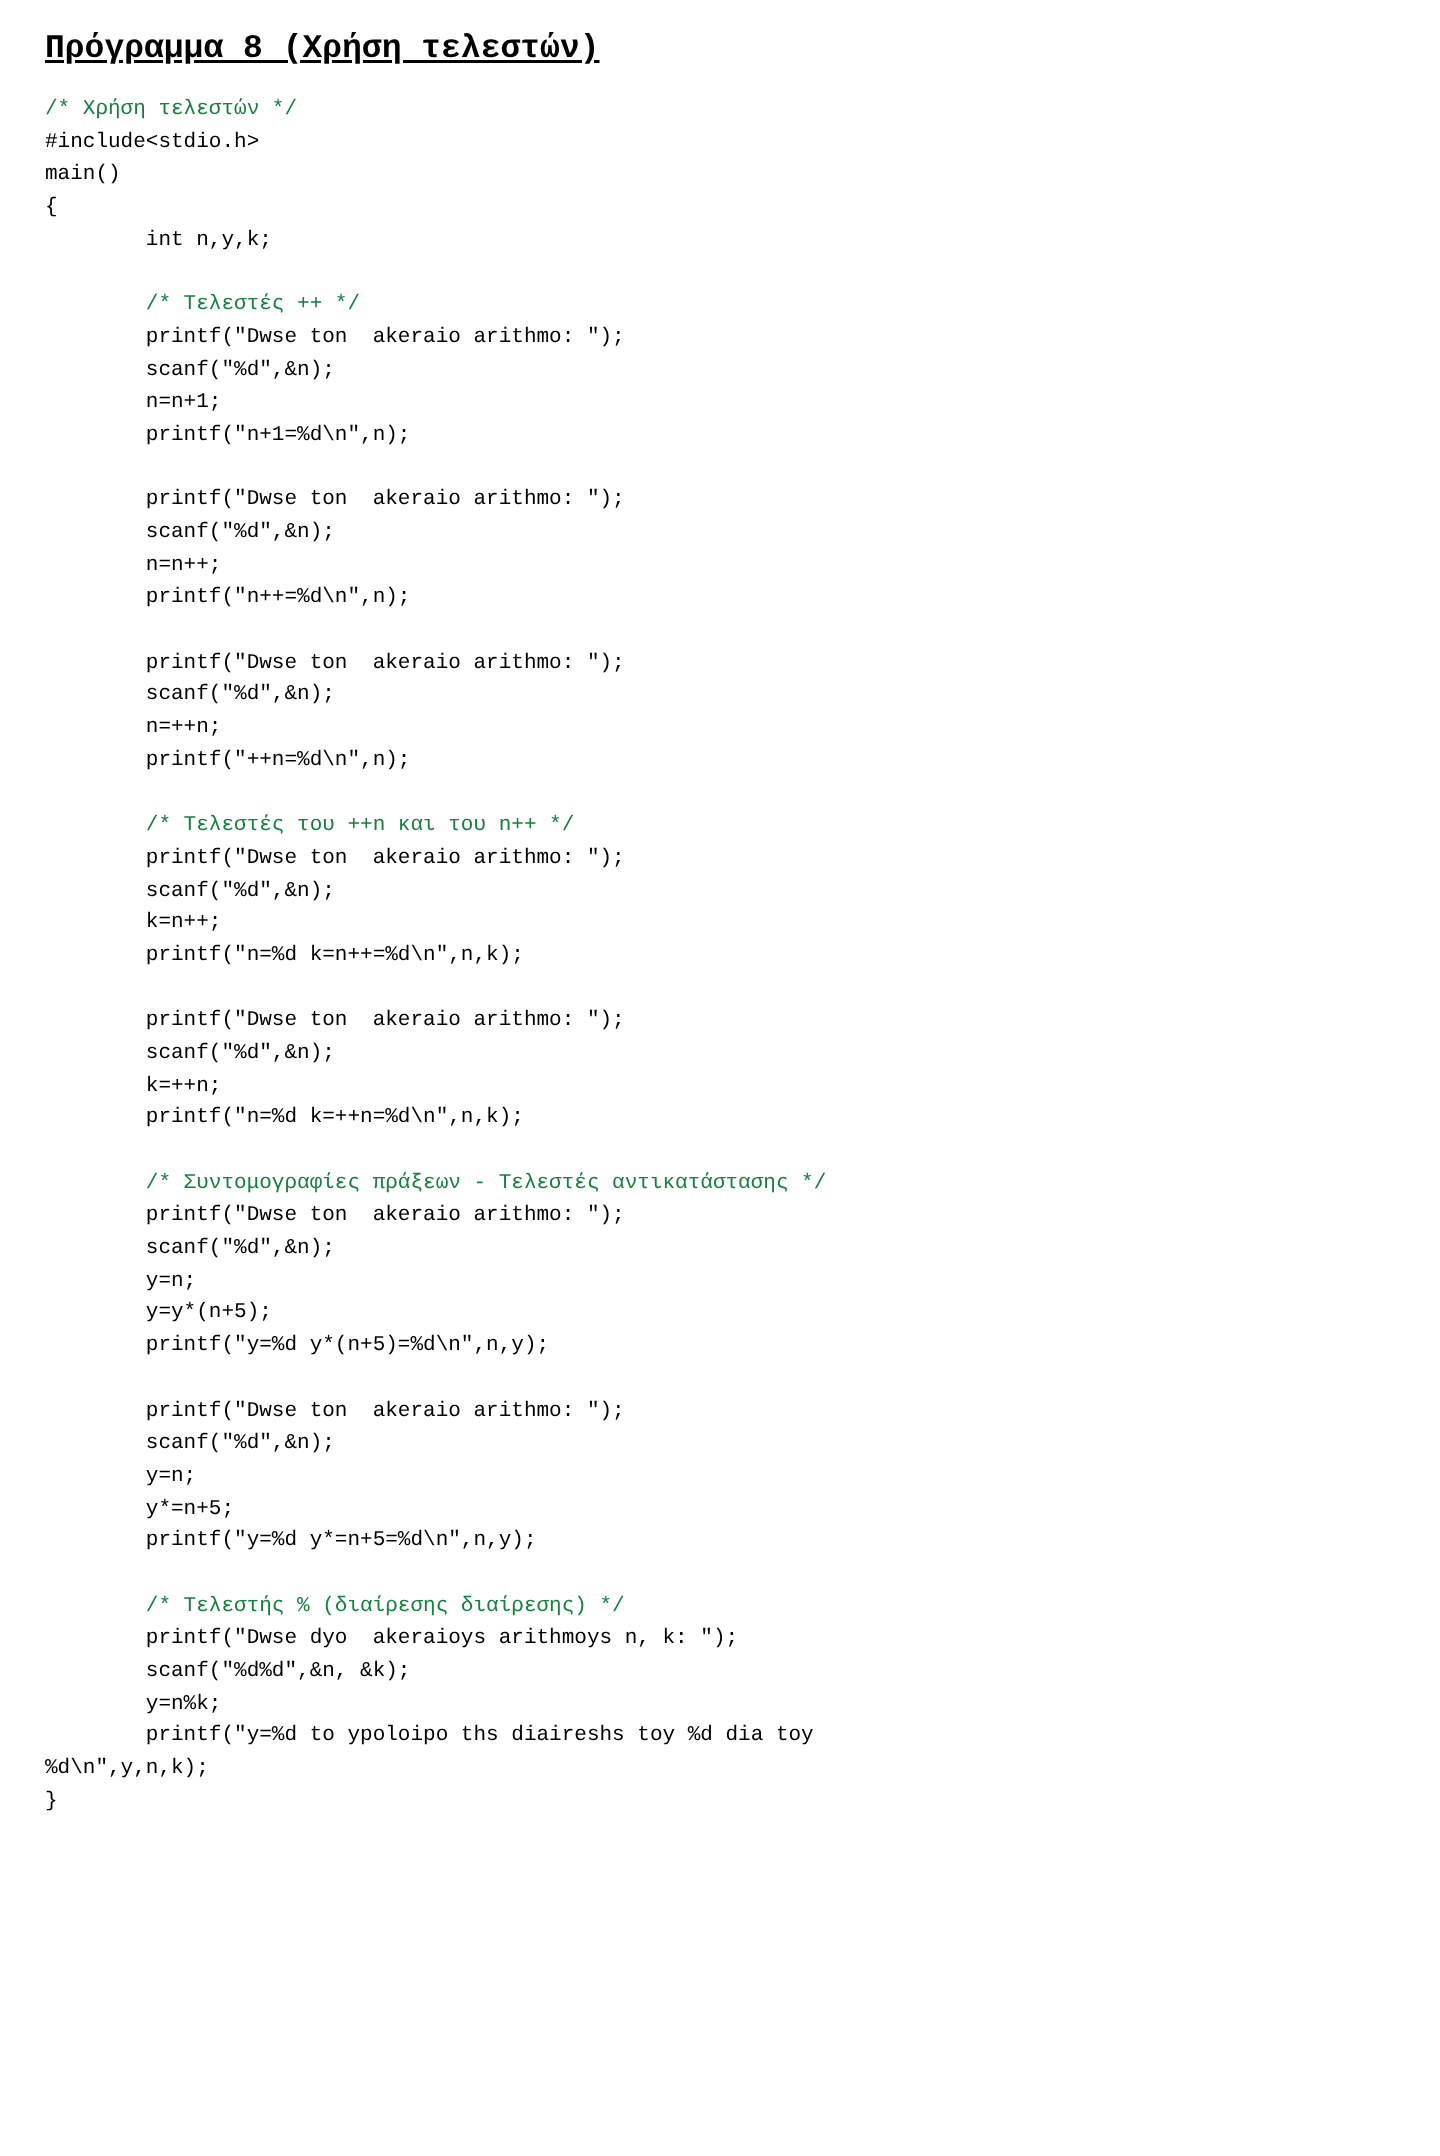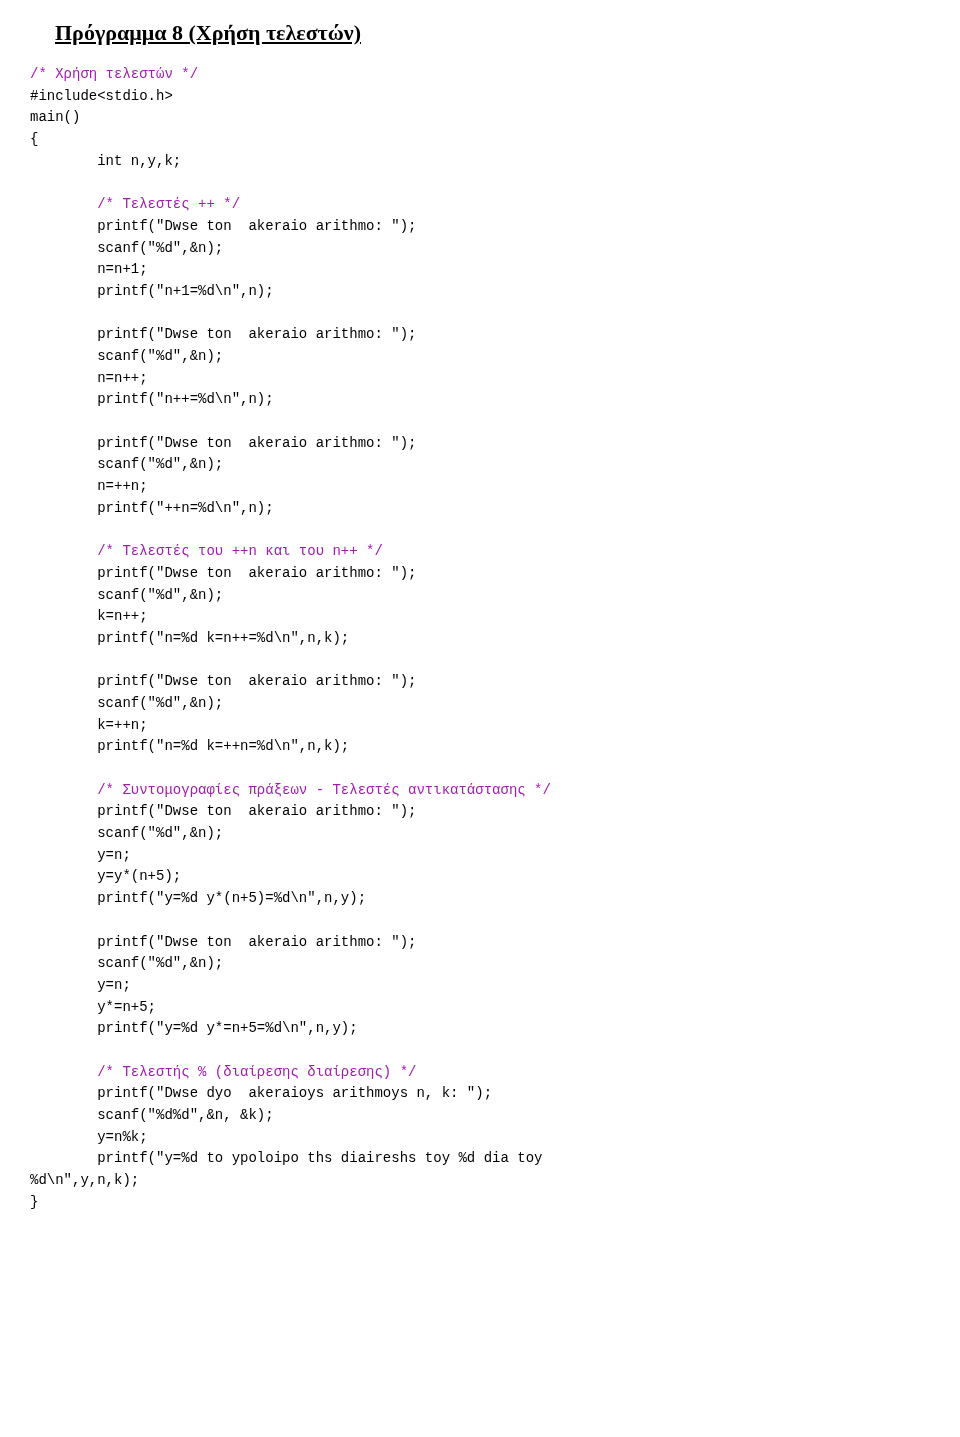--- a/index.html
+++ b/index.html
@@ -8,36 +8,35 @@
       box-sizing: border-box;
     }
     body {
       background: #ffffff;
       font-family: 'Courier New', Courier, monospace;
       padding: 20px 30px;
       width: 960px;
       min-height: 1437px;
     }
     h1 {
-      font-family: Liberation Serif, serif;
+      font-family: Liberation Mono, monospace;
       font-size: 22px;
       font-weight: bold;
       text-decoration: underline;
       color: #000000;
       margin-bottom: 18px;
-      margin-left: 25px;
     }
     .code-block {
       font-size: 14px;
       line-height: 1.55;
       color: #000000;
       white-space: pre;
     }
     .comment-greek {
-      color: #a21caf;
+      color: #15803d;
     }
   </style>
 </head>
 <body>
 
 <h1>Πρόγραμμα 8 (Χρήση τελεστών)</h1>
 
 <div class="code-block"><span class="comment-greek">/* Χρήση τελεστών */</span>
 <span>#include&lt;stdio.h&gt;</span>
 <span>main()

